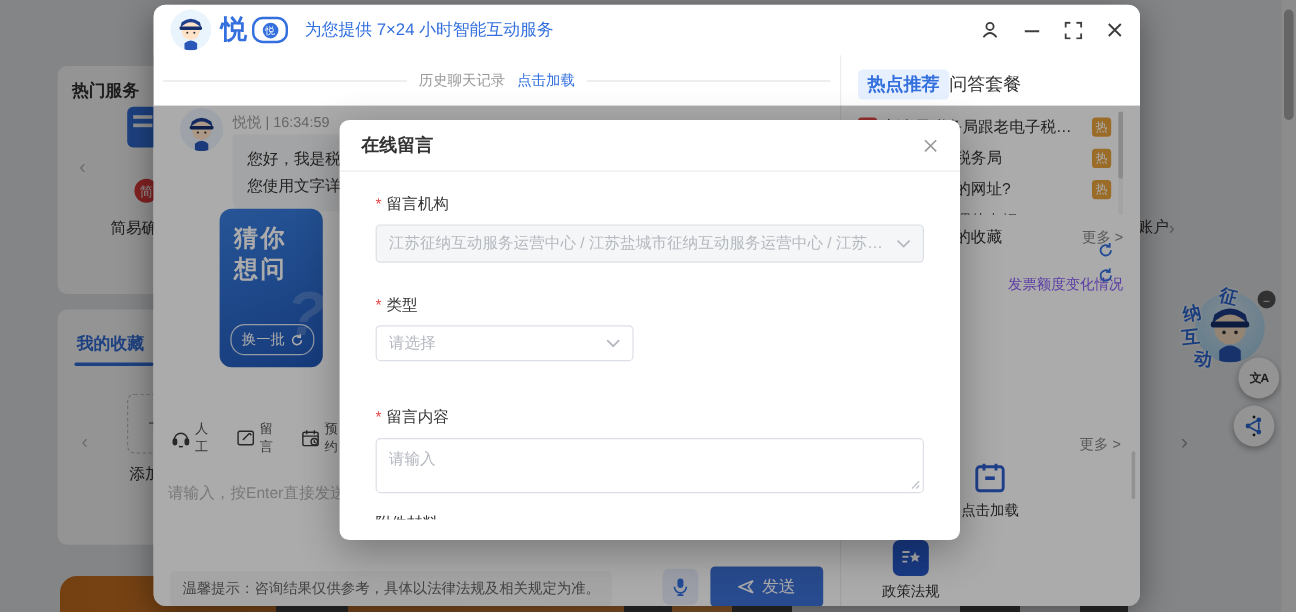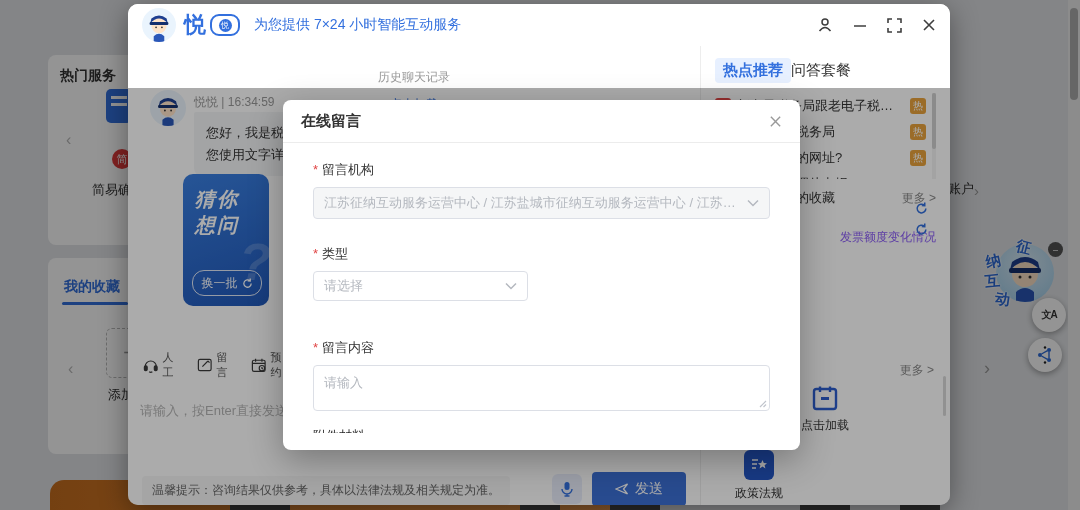--- a/index.html
+++ b/index.html
@@ -41,31 +41,31 @@
   #logo-char{font-size:22px;font-weight:bold;color:#3370de;margin-left:8px;}
   #logo-badge{margin-left:4px;width:26px;height:18px;border:2px solid #3370de;border-radius:9px;display:flex;align-items:center;justify-content:center;}
   #logo-badge .inner{width:13px;height:13px;border-radius:50%;background:#3370de;color:#fff;font-size:8px;display:flex;align-items:center;justify-content:center;}
   #tagline{margin-left:14px;font-size:14px;color:#3370de;}
   #win-controls{margin-left:auto;display:flex;align-items:center;gap:20px;color:#3e3e3e;}
   #win-controls .wc{cursor:pointer;display:flex;align-items:center;}
   #win-body{position:relative;height:459px;}
   #win-dim{position:absolute;left:0;top:42px;right:0;bottom:0;background:rgba(0,0,0,0.33);z-index:20;pointer-events:none;}
   
   #chat{position:absolute;left:0;top:0;width:572px;height:459px;}
-  #divider-row{position:absolute;left:8px;right:8px;top:13px;display:flex;align-items:center;gap:10px;font-size:12px;flex-direction:column;}
+  #divider-row{position:absolute;left:8px;right:8px;top:13px;display:flex;align-items:center;gap:10px;font-size:12px;}
   #divider-row .line{flex:1;height:1px;background:#e3e3e3;}
   #divider-row .hist{color:#999;}
   #divider-row .load{color:#3370de;cursor:pointer;}
   .avatar{border-radius:50%;background:#eaf4fd;overflow:hidden;flex:none;}
   #msg-avatar{position:absolute;left:22px;top:44px;width:36px;height:36px;}
   #msg-meta{position:absolute;left:66px;top:48px;font-size:12px;color:#999;}
   #msg-bubble{position:absolute;left:66px;top:66px;width:300px;background:#f4f5f7;border-radius:2px 8px 8px 8px;padding:10px 12px;font-size:13px;color:#333;line-height:22px;}
   #suggest-card{position:absolute;left:55px;top:128px;width:86px;height:132px;border-radius:10px;background:linear-gradient(160deg,#3a7fe0,#2158b8);color:#fff;overflow:hidden;}
   #suggest-card .q{position:absolute;right:-2px;bottom:14px;font-size:52px;font-weight:bold;font-style:italic;color:rgba(255,255,255,.18);}
-  #suggest-card .t{position:absolute;left:12px;top:12px;font-size:20px;font-weight:bold;font-style:italic;letter-spacing:2px;line-height:26px;}
+  #suggest-card .t{position:absolute;left:12px;top:12px;font-size:20px;font-weight:bold;letter-spacing:2px;line-height:26px;}
   #swap-btn{position:absolute;left:9px;top:96px;width:68px;height:24px;border:1px solid rgba(255,255,255,.85);border-radius:12px;display:flex;align-items:center;justify-content:center;gap:4px;font-size:12px;cursor:pointer;}
   #chat-toolbar{position:absolute;left:14px;top:304px;display:flex;gap:16px;}
   .tb-item{width:38px;display:flex;flex-direction:row;align-items:center;gap:3px;cursor:pointer;}
   .tb-item .lab{font-size:11px;color:#555;}
   #input-ph{position:absolute;left:12px;top:356px;font-size:13px;color:#b5b5b5;white-space:nowrap;}
   #tip{position:absolute;left:14px;top:430px;background:#f6f6f6;border-radius:4px;padding:6px 10px;font-size:12px;color:#666;white-space:nowrap;}
   #mic-btn{position:absolute;left:424px;top:428px;width:30px;height:30px;border-radius:6px;background:#e9eefb;display:flex;align-items:center;justify-content:center;cursor:pointer;}
   #send-btn{position:absolute;left:464px;top:426px;width:94px;height:34px;border-radius:4px;background:#3d70d6;color:#fff;display:flex;align-items:center;justify-content:center;gap:6px;font-size:14px;cursor:pointer;}
   
   #panel{position:absolute;right:0;top:0;width:250px;height:459px;border-left:1px solid #ededed;padding:12px 14px;box-sizing:border-box;}

